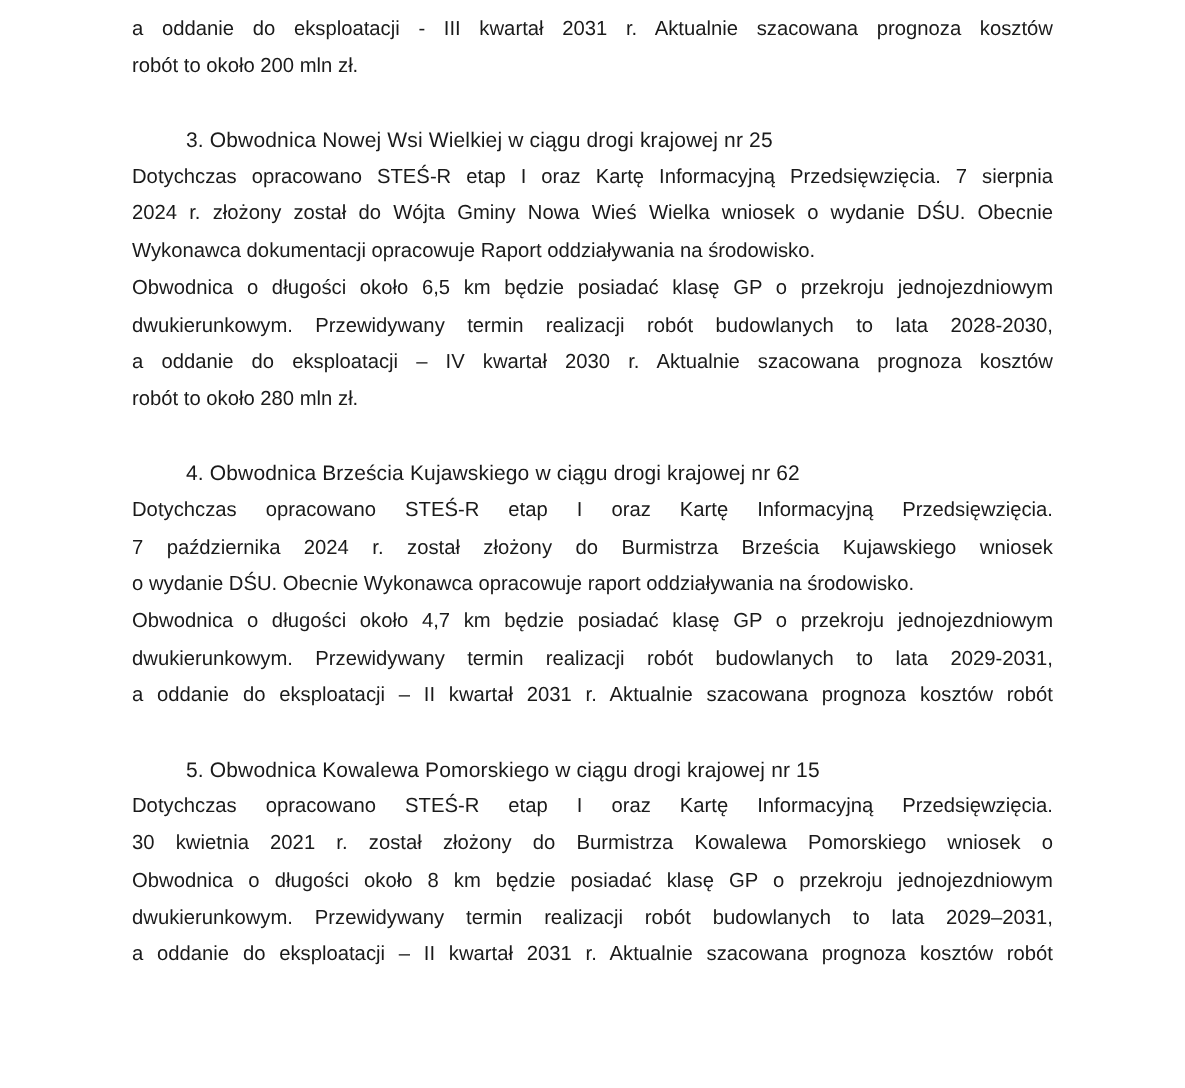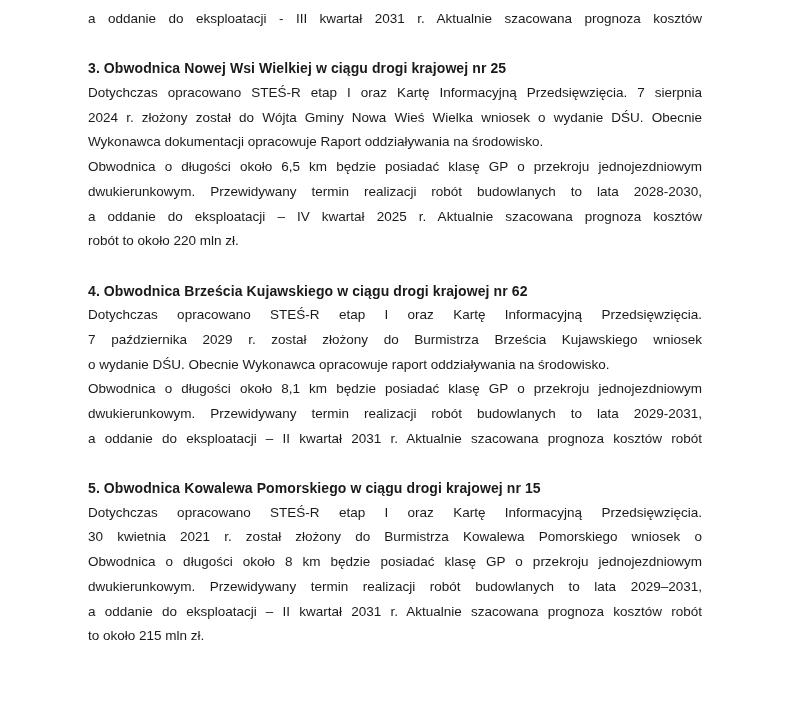--- a/index.html
+++ b/index.html
@@ -24,71 +24,72 @@
     line-height: 24.7px;
     overflow: hidden;
     white-space: normal;
   }
   .line.fill {
     text-align: justify;
     text-align-last: justify;
     -moz-text-align-last: justify;
   }
   .line.heading {
-    font-weight: bold;
+    font-weight: normal;
     font-size: 14px;
     letter-spacing: 0.1px;
+    margin-left: 36px;
   }
   .line.spacer { }
 </style>
 </head>
 <body>
 
 <div class="page">
   <div class="content" style="color: rgb(26, 26, 26);">
       <div>
         <div class="line fill">a oddanie do eksploatacji - III kwartał 2031 r. Aktualnie szacowana prognoza kosztów</div>
+        <div class="line">robót to około 200 mln zł.</div>
       </div>
       <div class="line spacer"></div>
       <div>
         <div class="line heading">3. Obwodnica Nowej Wsi Wielkiej w ciągu drogi krajowej nr 25</div>
         <div>
           <div class="line fill">Dotychczas opracowano STEŚ-R etap I oraz Kartę Informacyjną Przedsięwzięcia.  7 sierpnia</div>
           <div class="line fill">2024 r. złożony został do Wójta Gminy Nowa Wieś Wielka wniosek o wydanie DŚU. Obecnie</div>
           <div class="line">Wykonawca dokumentacji opracowuje Raport oddziaływania na środowisko.</div>
         </div>
         <div>
           <div class="line fill">Obwodnica o długości około 6,5 km będzie posiadać klasę GP o przekroju jednojezdniowym</div>
           <div class="line fill">dwukierunkowym. Przewidywany termin realizacji robót budowlanych to lata 2028-2030,</div>
-          <div class="line fill">a oddanie do eksploatacji – IV kwartał 2025 r. Aktualnie szacowana prognoza kosztów</div>
-          <div class="line">robót to około 220 mln zł.</div>
+          <div class="line fill">a oddanie do eksploatacji – IV kwartał 2030 r. Aktualnie szacowana prognoza kosztów</div>
+          <div class="line">robót to około 280 mln zł.</div>
         </div>
       </div>
       <div class="line spacer"></div>
       <div>
         <div class="line heading">4. Obwodnica Brześcia Kujawskiego w ciągu drogi krajowej nr 62</div>
         <div>
           <div class="line fill">Dotychczas opracowano STEŚ-R etap I oraz Kartę Informacyjną Przedsięwzięcia.</div>
-          <div class="line fill">7 października 2029 r. został złożony do Burmistrza Brześcia Kujawskiego wniosek</div>
+          <div class="line fill">7 października 2024 r. został złożony do Burmistrza Brześcia Kujawskiego wniosek</div>
           <div class="line">o wydanie DŚU. Obecnie Wykonawca opracowuje raport oddziaływania na środowisko.</div>
         </div>
         <div>
-          <div class="line fill">Obwodnica o długości około 8,1 km będzie posiadać klasę GP o przekroju jednojezdniowym</div>
+          <div class="line fill">Obwodnica o długości około 4,7 km będzie posiadać klasę GP o przekroju jednojezdniowym</div>
           <div class="line fill">dwukierunkowym. Przewidywany termin realizacji robót budowlanych to lata 2029-2031,</div>
           <div class="line fill">a oddanie do eksploatacji – II kwartał 2031 r. Aktualnie szacowana prognoza kosztów robót</div>
         </div>
       </div>
       <div class="line spacer"></div>
       <div>
         <div class="line heading">5. Obwodnica Kowalewa Pomorskiego w ciągu drogi krajowej nr 15</div>
         <div>
           <div class="line fill">Dotychczas opracowano STEŚ-R etap I oraz Kartę Informacyjną Przedsięwzięcia.</div>
           <div class="line fill">30 kwietnia 2021 r. został złożony do Burmistrza Kowalewa Pomorskiego wniosek o</div>
         </div>
         <div>
           <div class="line fill">Obwodnica o długości około 8 km będzie posiadać klasę GP o przekroju jednojezdniowym</div>
           <div class="line fill">dwukierunkowym. Przewidywany termin realizacji robót budowlanych to lata 2029–2031,</div>
           <div class="line fill">a oddanie do eksploatacji – II kwartał 2031 r. Aktualnie szacowana prognoza kosztów robót</div>
-          <div class="line">to około 215 mln zł.</div>
         </div>
       </div>
     </div>
 </div>
 
 </body></html>

